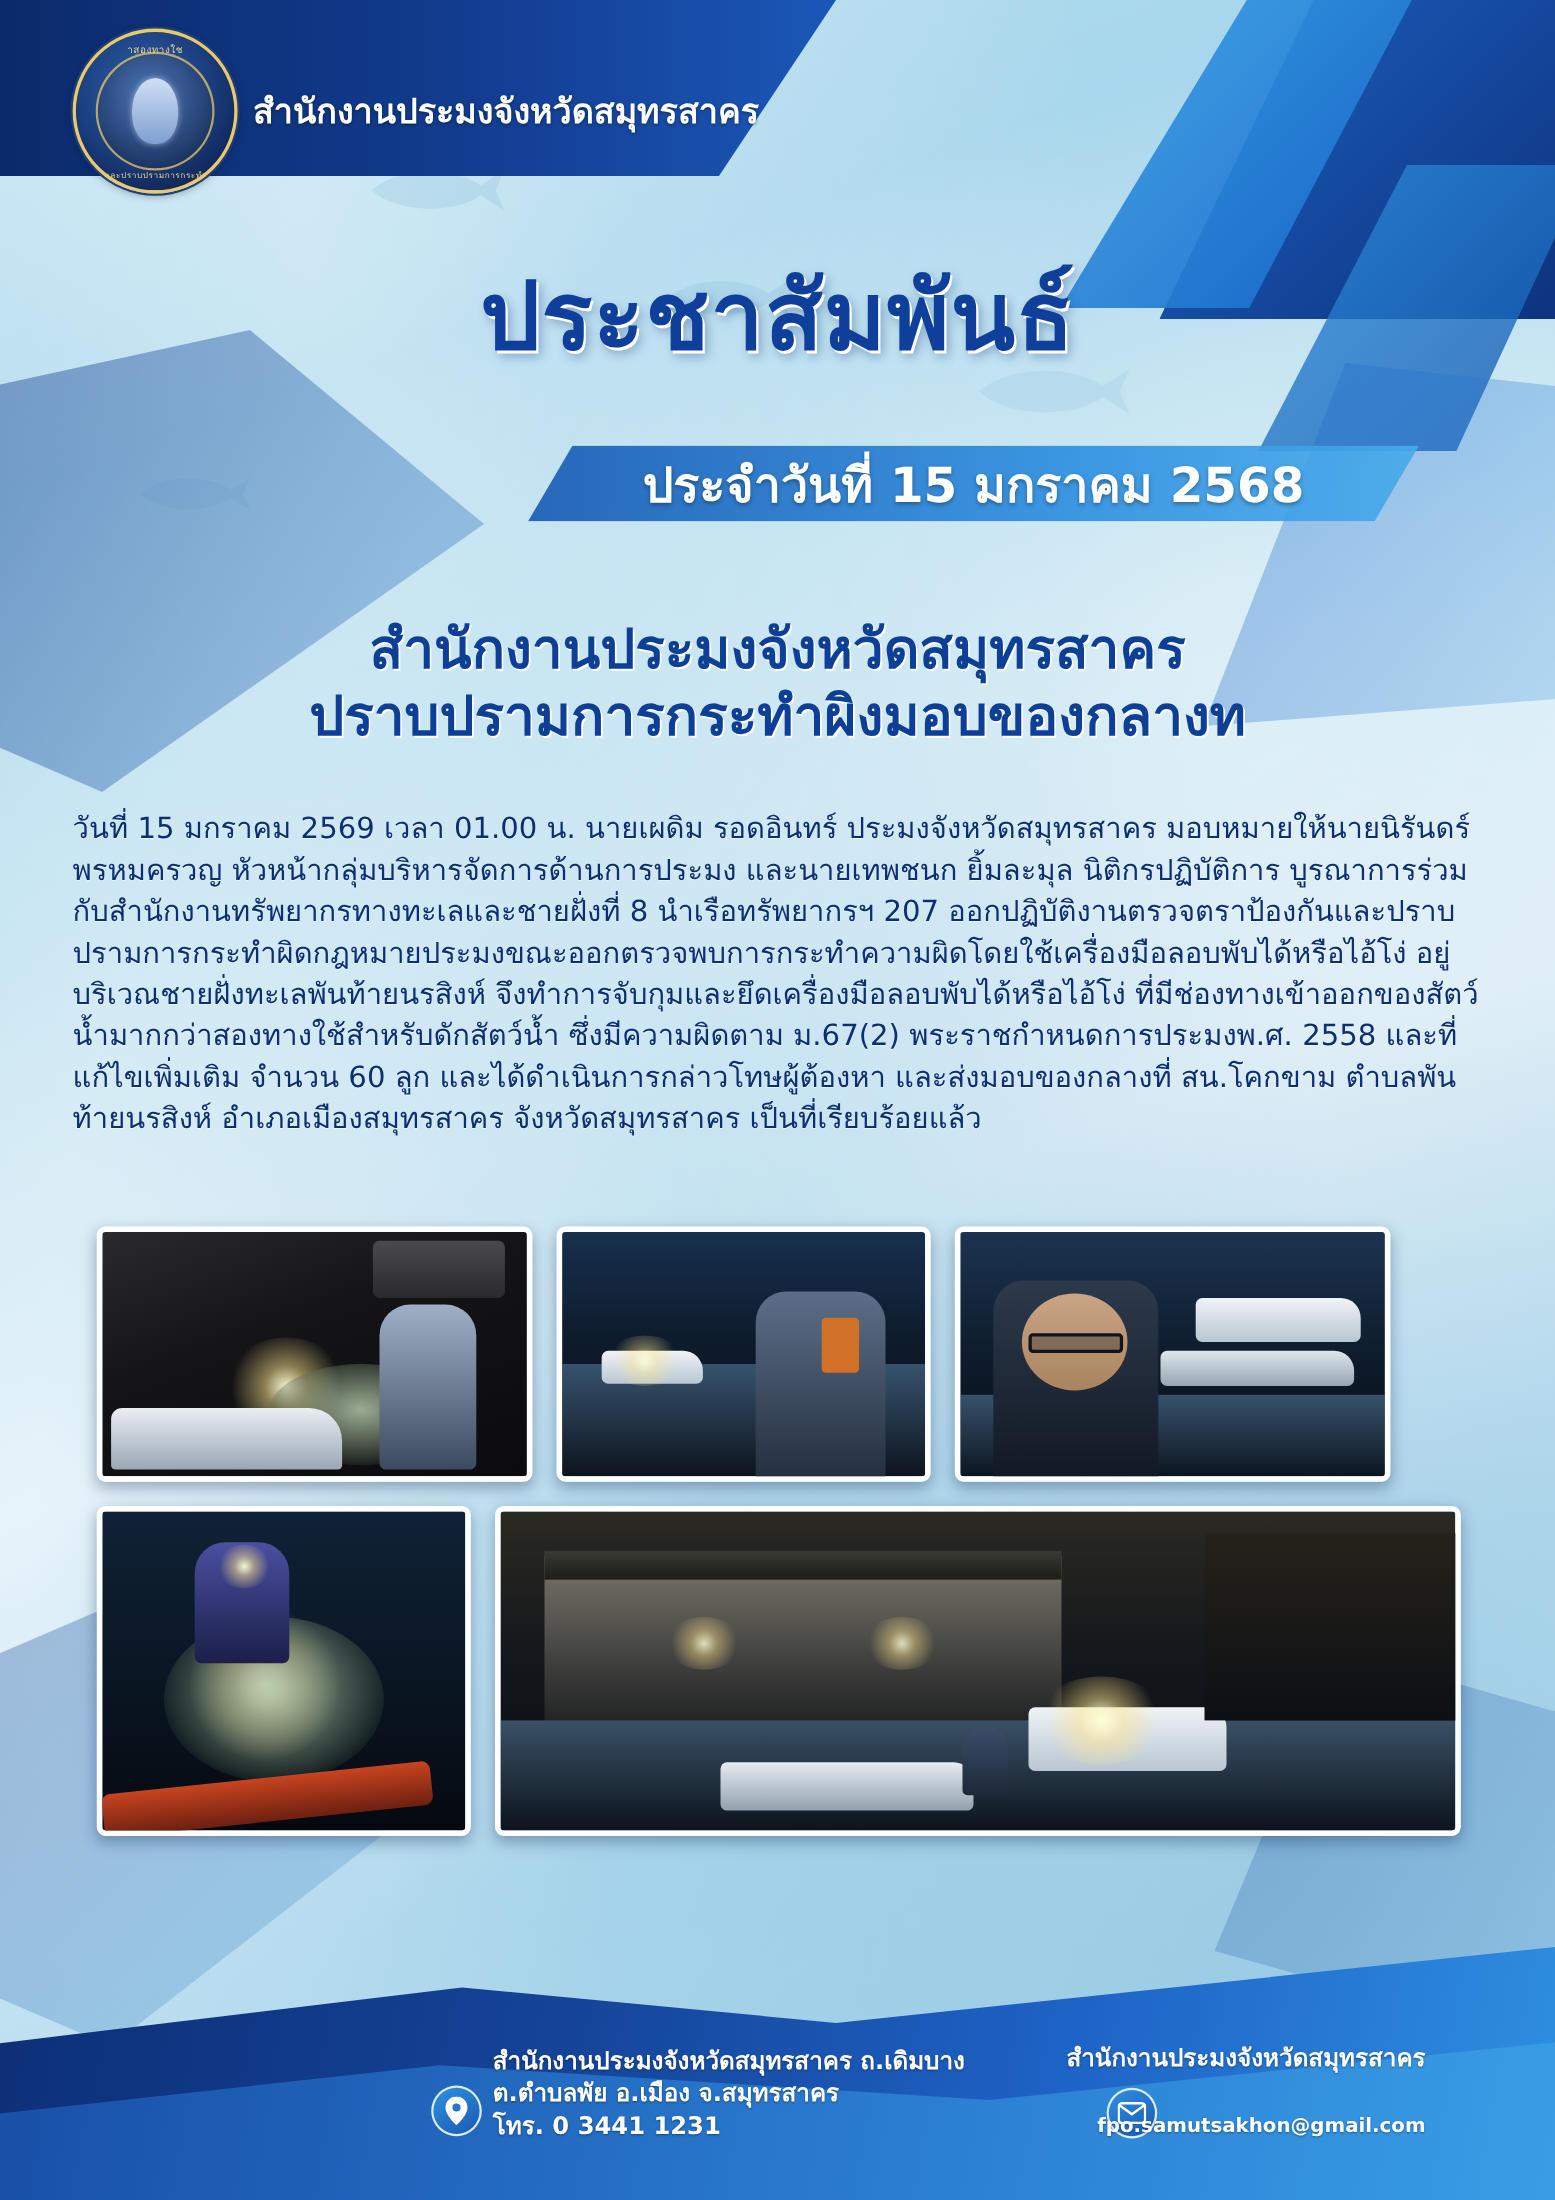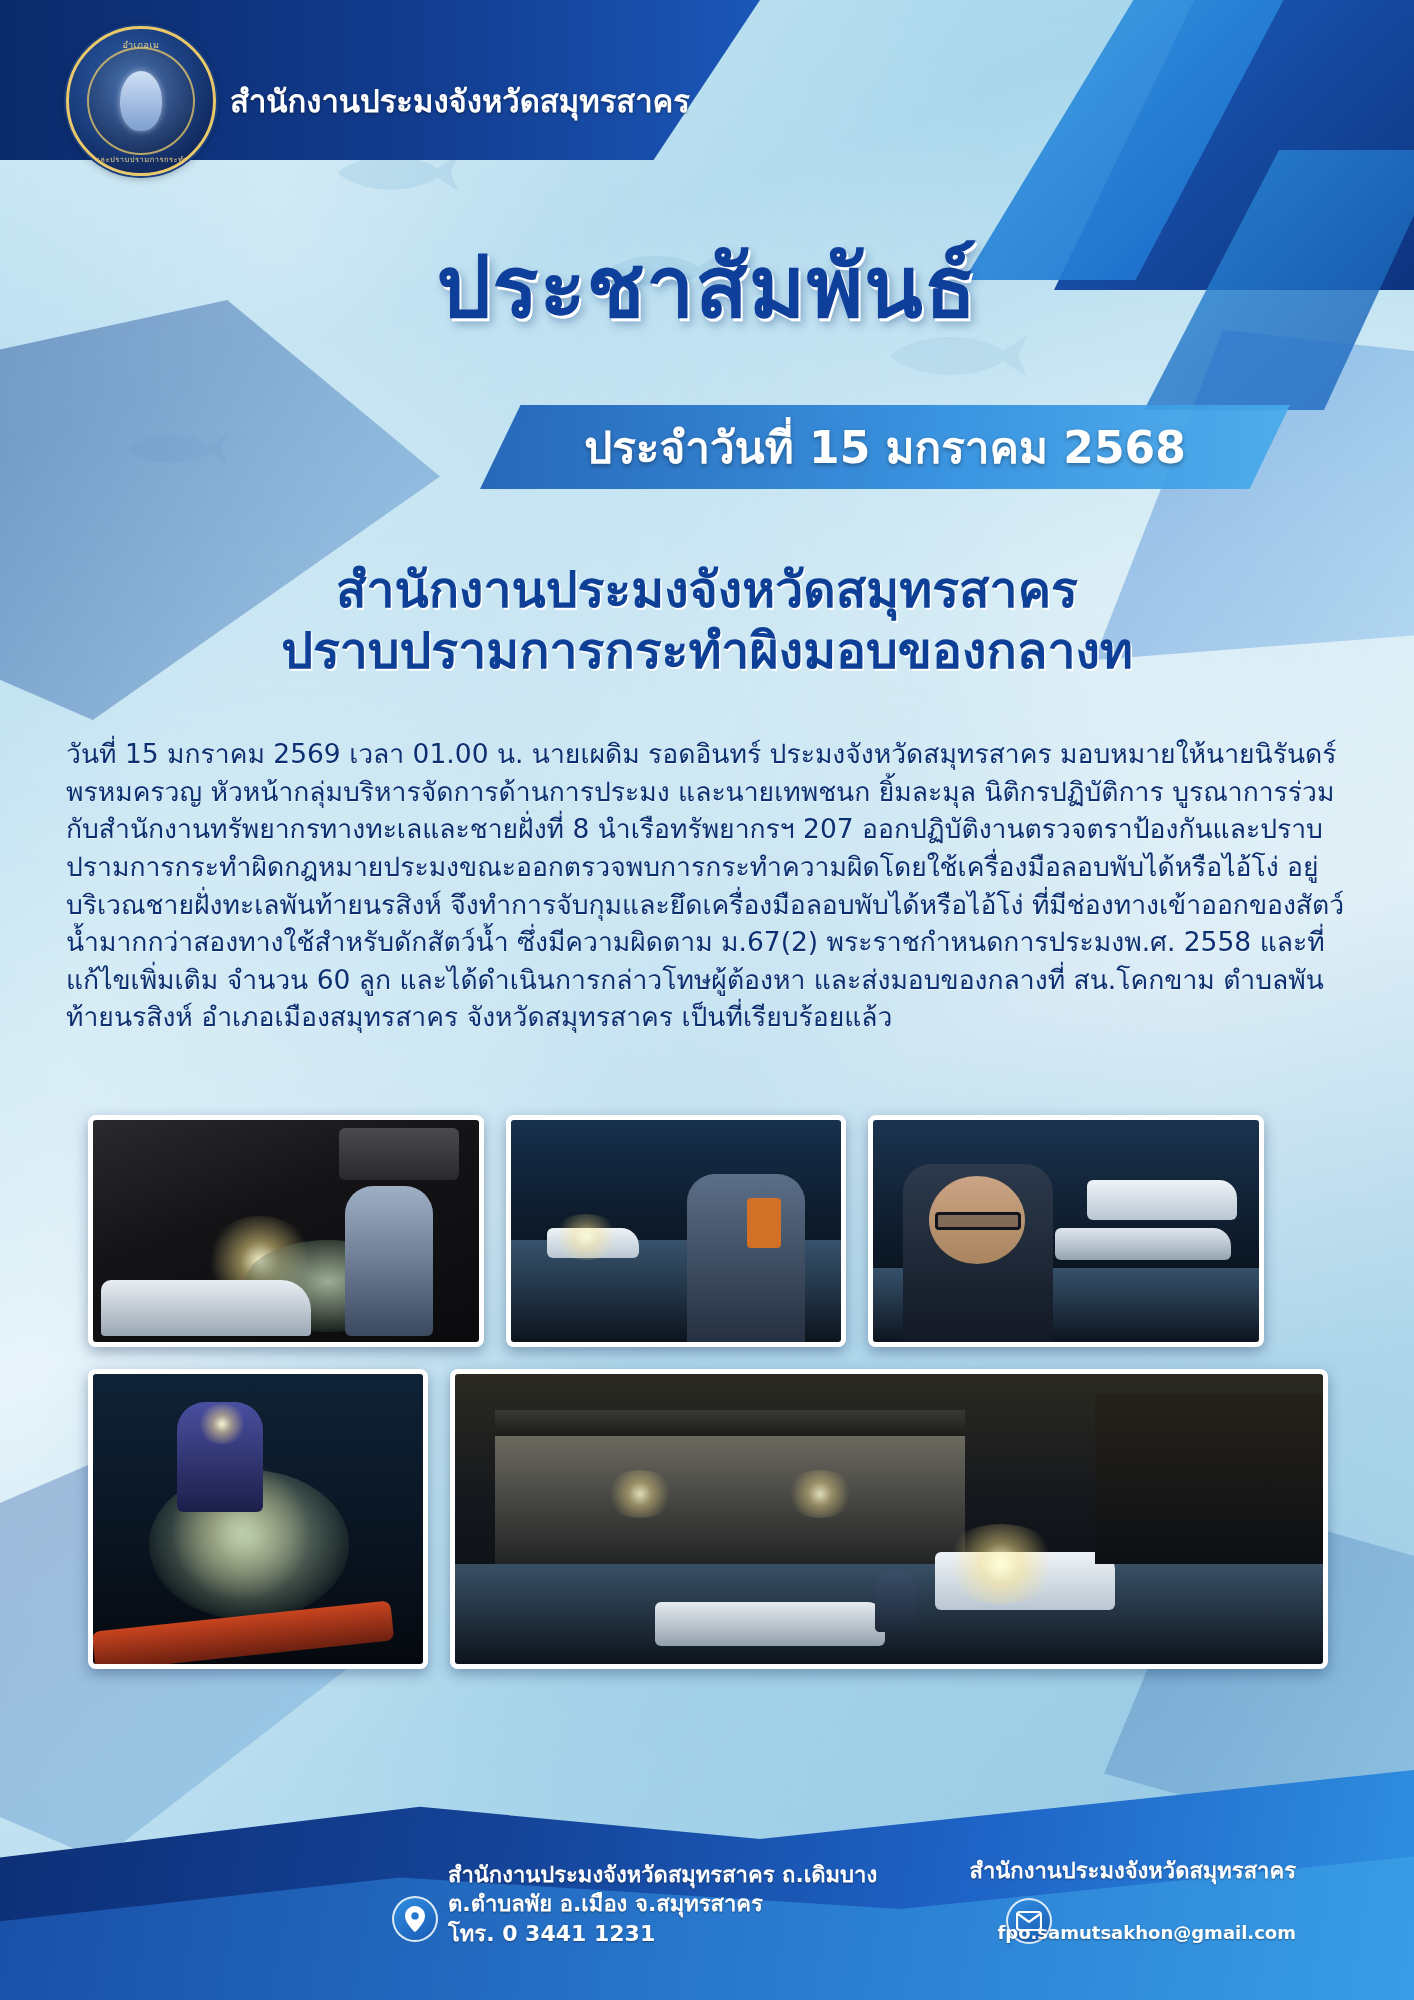--- a/index.html
+++ b/index.html
@@ -131,21 +131,21 @@
   
   .pr-title {
     position: absolute; top: 218px; left: 0; width: 1414px;
     text-align: center; z-index: 7;
     font-size: 86px; font-weight: 800; color: #0e3f9b;
     letter-spacing: 1px;
     text-shadow: 2px 3px 0 #ffffff, 4px 6px 10px rgba(12,52,120,.35);
   }
   .date-band {
     position: absolute; top: 405px; left: 480px;
-    width: 810px; height: 84px; z-index: 7;
+    width: 810px; height: 69px; z-index: 7;
     background: linear-gradient(90deg, rgba(26,93,180,.92) 0%, rgba(47,143,224,.92) 60%, rgba(70,170,235,.9) 100%);
     clip-path: polygon(5% 0, 100% 0, 95% 100%, 0% 100%);
     display: flex; align-items: center; justify-content: center;
   }
   .date-band span {
     color: #fff; font-size: 44px; font-weight: 600;
     text-shadow: 0 2px 4px rgba(0,0,0,.35);
   }
 
   
@@ -324,21 +324,21 @@
   <div class="ribbon rb-tr1"></div>
   <div class="ribbon rb-tr2"></div>
   <div class="ribbon rb-tr3"></div>
   <div class="ribbon rb-midl"></div>
   <div class="ribbon rb-midr"></div>
   <div class="ribbon rb-bl"></div>
   <div class="ribbon rb-br"></div>
 
   <div class="org-row">
     <div class="seal">
-      <div class="txt-top">อำเภอเม</div>
+      <div class="txt-top">าสองทางใช</div>
       <div class="seal-inner">
         <div class="figure"></div>
       </div>
       <div class="txt-bot">นและปราบปรามการกระทำผ์</div>
     </div>
     <div class="org-name">สำนักงานประมงจังหวัดสมุทรสาคร</div>
   </div>
 
   <div class="pr-title">ประชาสัมพันธ์</div>
 

